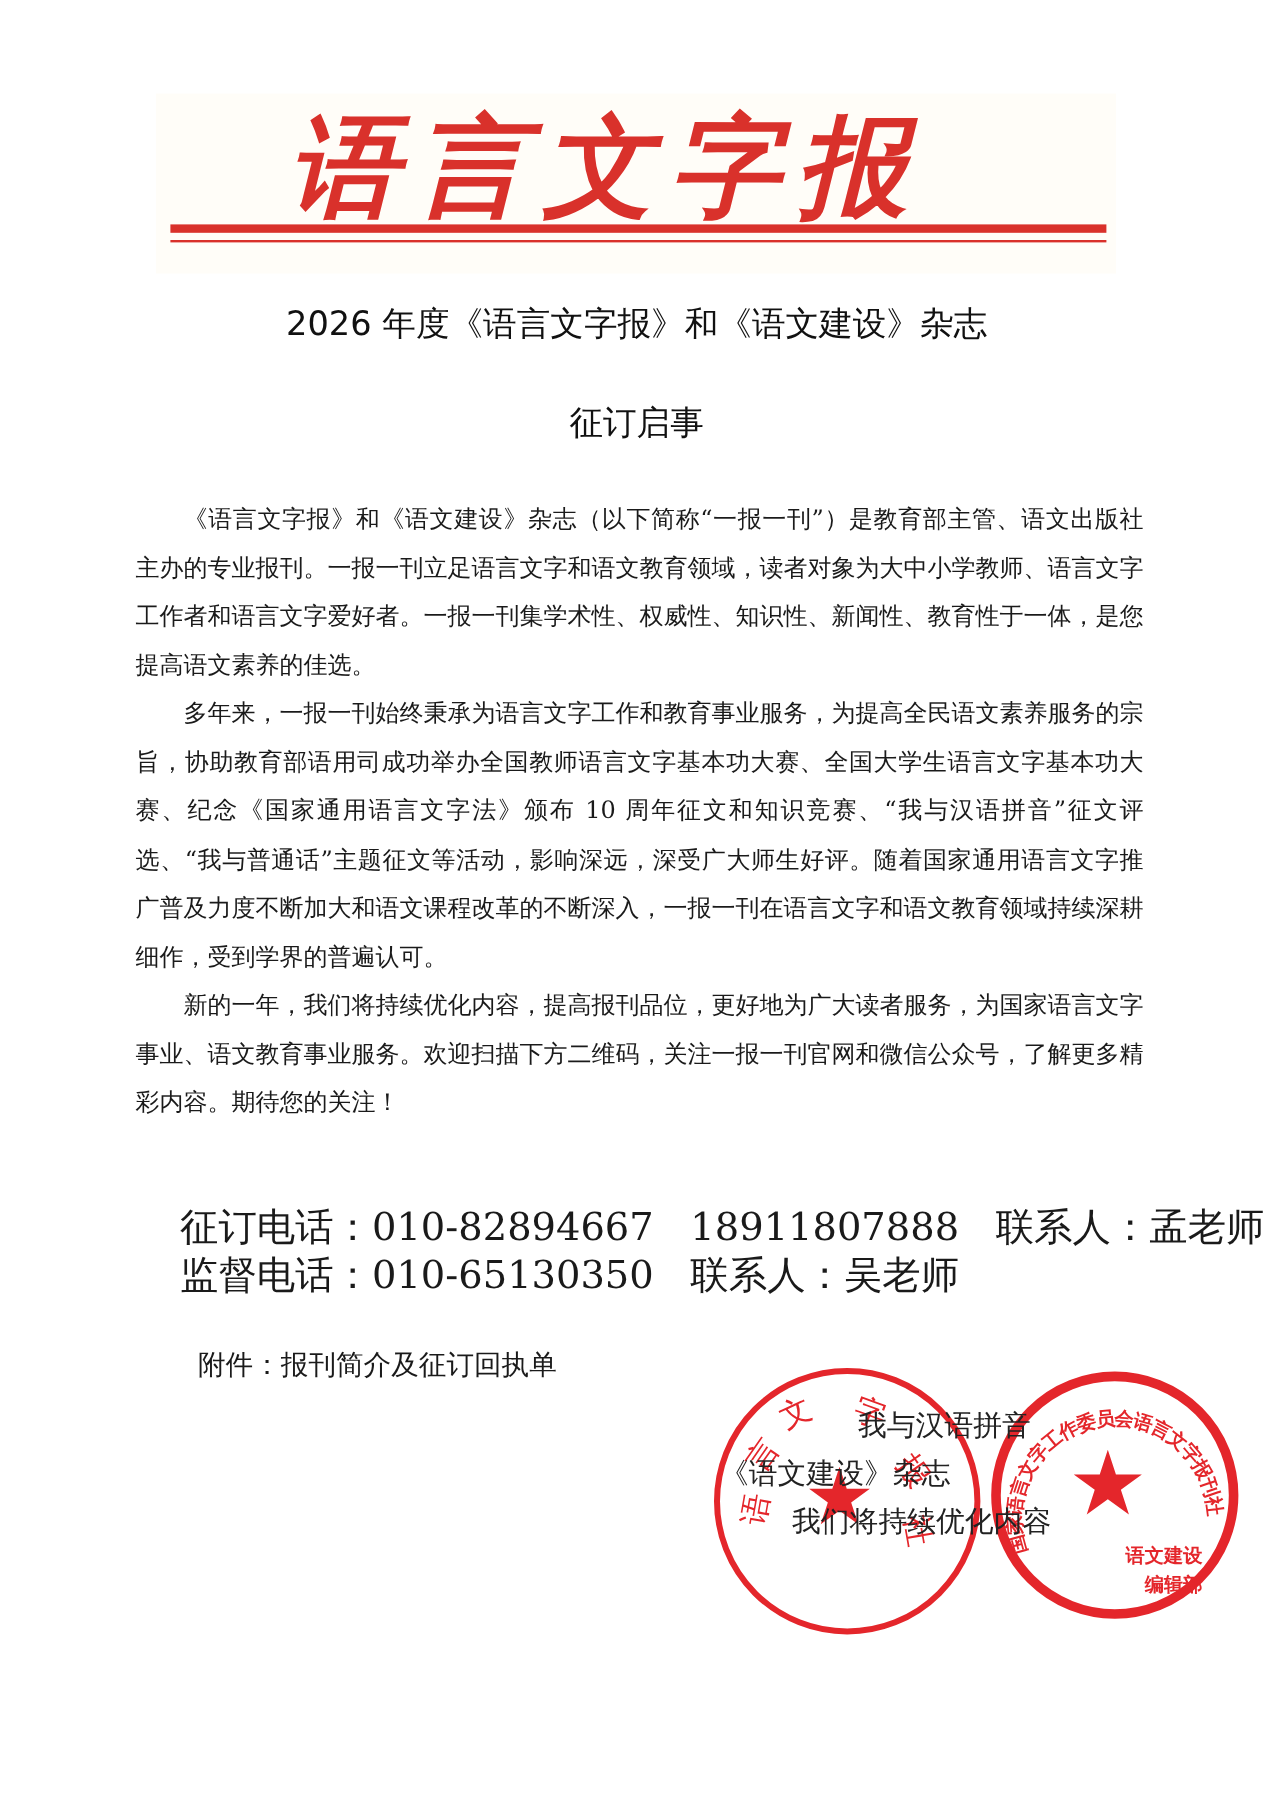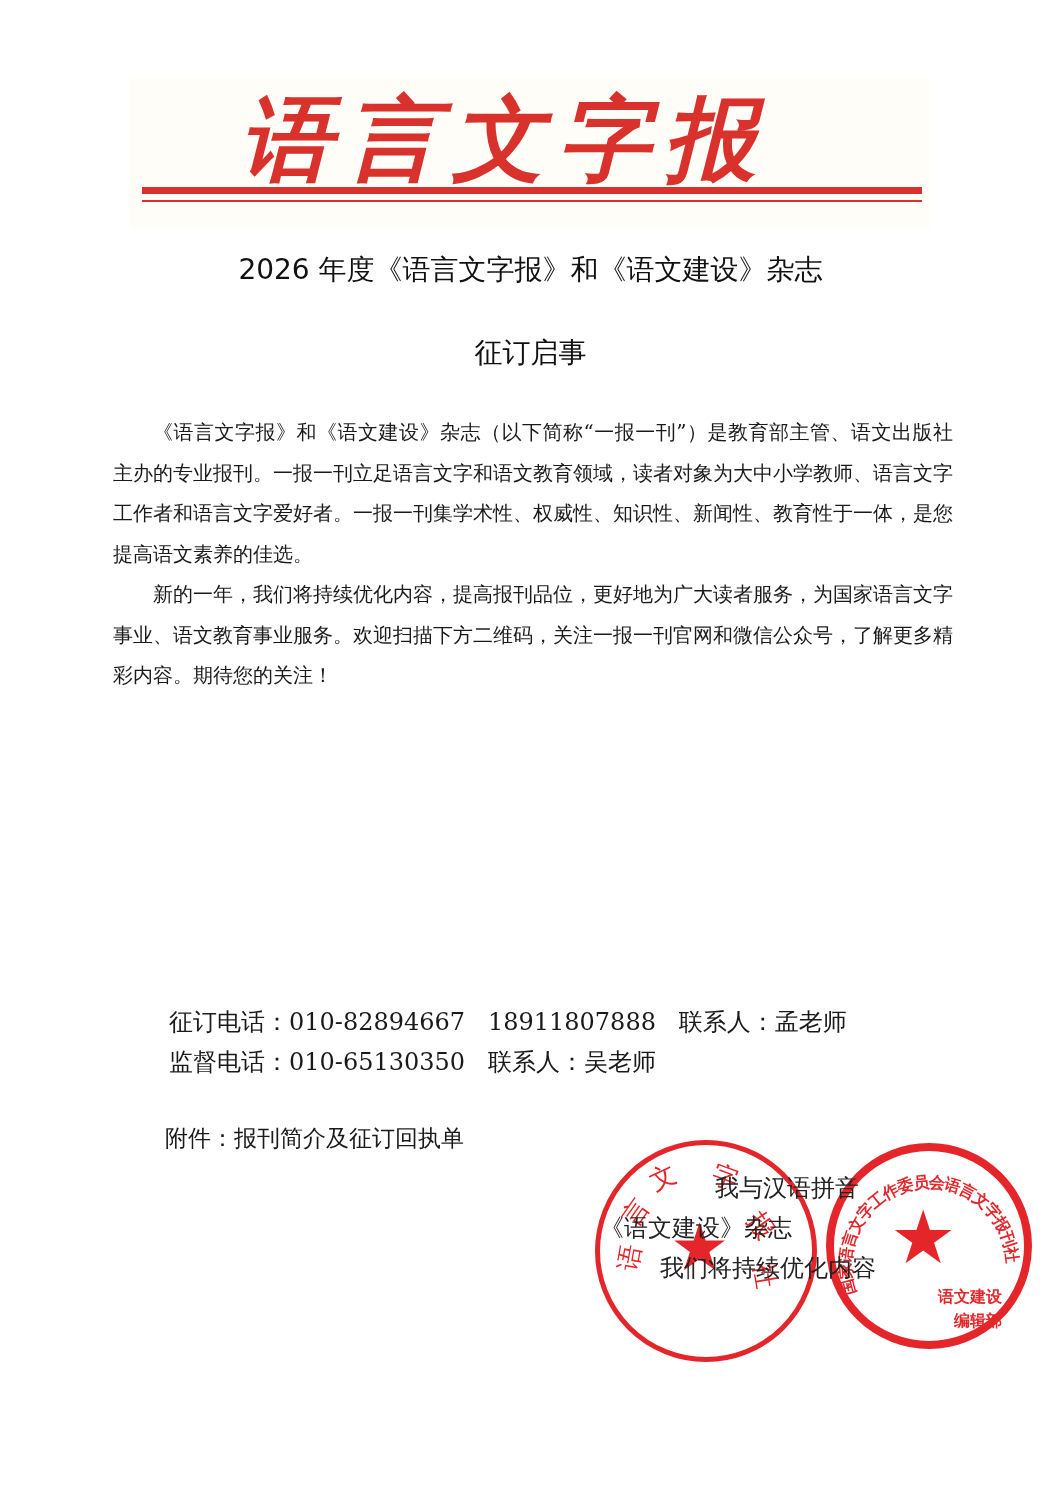--- a/index.html
+++ b/index.html
@@ -23,21 +23,21 @@
     font-family: "DejaVu Sans", sans-serif; font-size: 28px; color: #111; line-height: 40px;
   }
   .title1 { top: 250px; }
   .title2 { top: 312px; margin-top: 21px; }
 
   .body-text {
     position: absolute; left: 113px; top: 412px; width: 840px;
     font-size: 20px; line-height: 40.5px; color: #1a1a1a; text-align: justify;
   }
   .body-text p { margin: 0; text-indent: 2em; }
-  .contact { position: absolute; left: 169px; font-size: 24px; line-height: 40px; white-space: pre; }
+  .contact { position: absolute; left: 150px; font-size: 32px; line-height: 40px; white-space: pre; }
   .contact1 { top: 1002px; }
   .contact2 { top: 1042px; }
   .attach { position: absolute; left: 165px; top: 1118px; font-size: 23px; line-height: 40px; }
 
   .stamp { position: absolute; border-radius: 50%; border: 7px solid #e4262b; box-sizing: border-box; }
   .stamp1 { left: 595px; top: 1140px; width: 222px; height: 222px; border-width: 5px; }
   .stamp2 { left: 826px; top: 1143px; width: 206px; height: 206px; border-width: 8px; }
   .star { position: absolute; color: #e4262b; font-family: "DejaVu Sans", sans-serif; line-height: 1; }
   .star1 { left: 670px; top: 1215px; font-size: 66px; }
   .star2 { left: 890px; top: 1200px; font-size: 74px; }
@@ -62,20 +62,21 @@
 <div class="masthead-bg"></div>
 <div class="masthead-title">语言文字报</div>
 <div class="rule-thick"></div>
 <div class="rule-thin"></div>
 
 <div class="doc-title title1">2026 年度《语言文字报》和《语文建设》杂志</div>
 <div class="doc-title title2">征订启事</div>
 
 <div class="body-text">
   <p>《语言文字报》和《语文建设》杂志（以下简称“一报一刊”）是教育部主管、语文出版社主办的专业报刊。一报一刊立足语言文字和语文教育领域，读者对象为大中小学教师、语言文字工作者和语言文字爱好者。一报一刊集学术性、权威性、知识性、新闻性、教育性于一体，是您提高语文素养的佳选。</p>
+  <p>多年来，一报一刊始终秉承为语言文字工作和教育事业服务，为提高全民语文素养服务的宗旨，协助教育部语用司成功举办全国教师语言文字基本功大赛、全国大学生语言文字基本功大赛、纪念《国家通用语言文字法》颁布 10 周年征文和知识竞赛、“我与汉语拼音”征文评选、“我与普通话”主题征文等活动，影响深远，深受广大师生好评。随着国家通用语言文字推广普及力度不断加大和语文课程改革的不断深入，一报一刊在语言文字和语文教育领域持续深耕细作，受到学界的普遍认可。</p>
   <p>新的一年，我们将持续优化内容，提高报刊品位，更好地为广大读者服务，为国家语言文字事业、语文教育事业服务。欢迎扫描下方二维码，关注一报一刊官网和微信公众号，了解更多精彩内容。期待您的关注！</p>
 </div>
 
 <div class="contact contact1">征订电话：010-82894667   18911807888   联系人：孟老师</div>
 <div class="contact contact2">监督电话：010-65130350   联系人：吴老师</div>
 
 <div class="attach">附件：报刊简介及征订回执单</div>
 
 <div class="stamp stamp1"></div>
 <span class="star star1">★</span>

